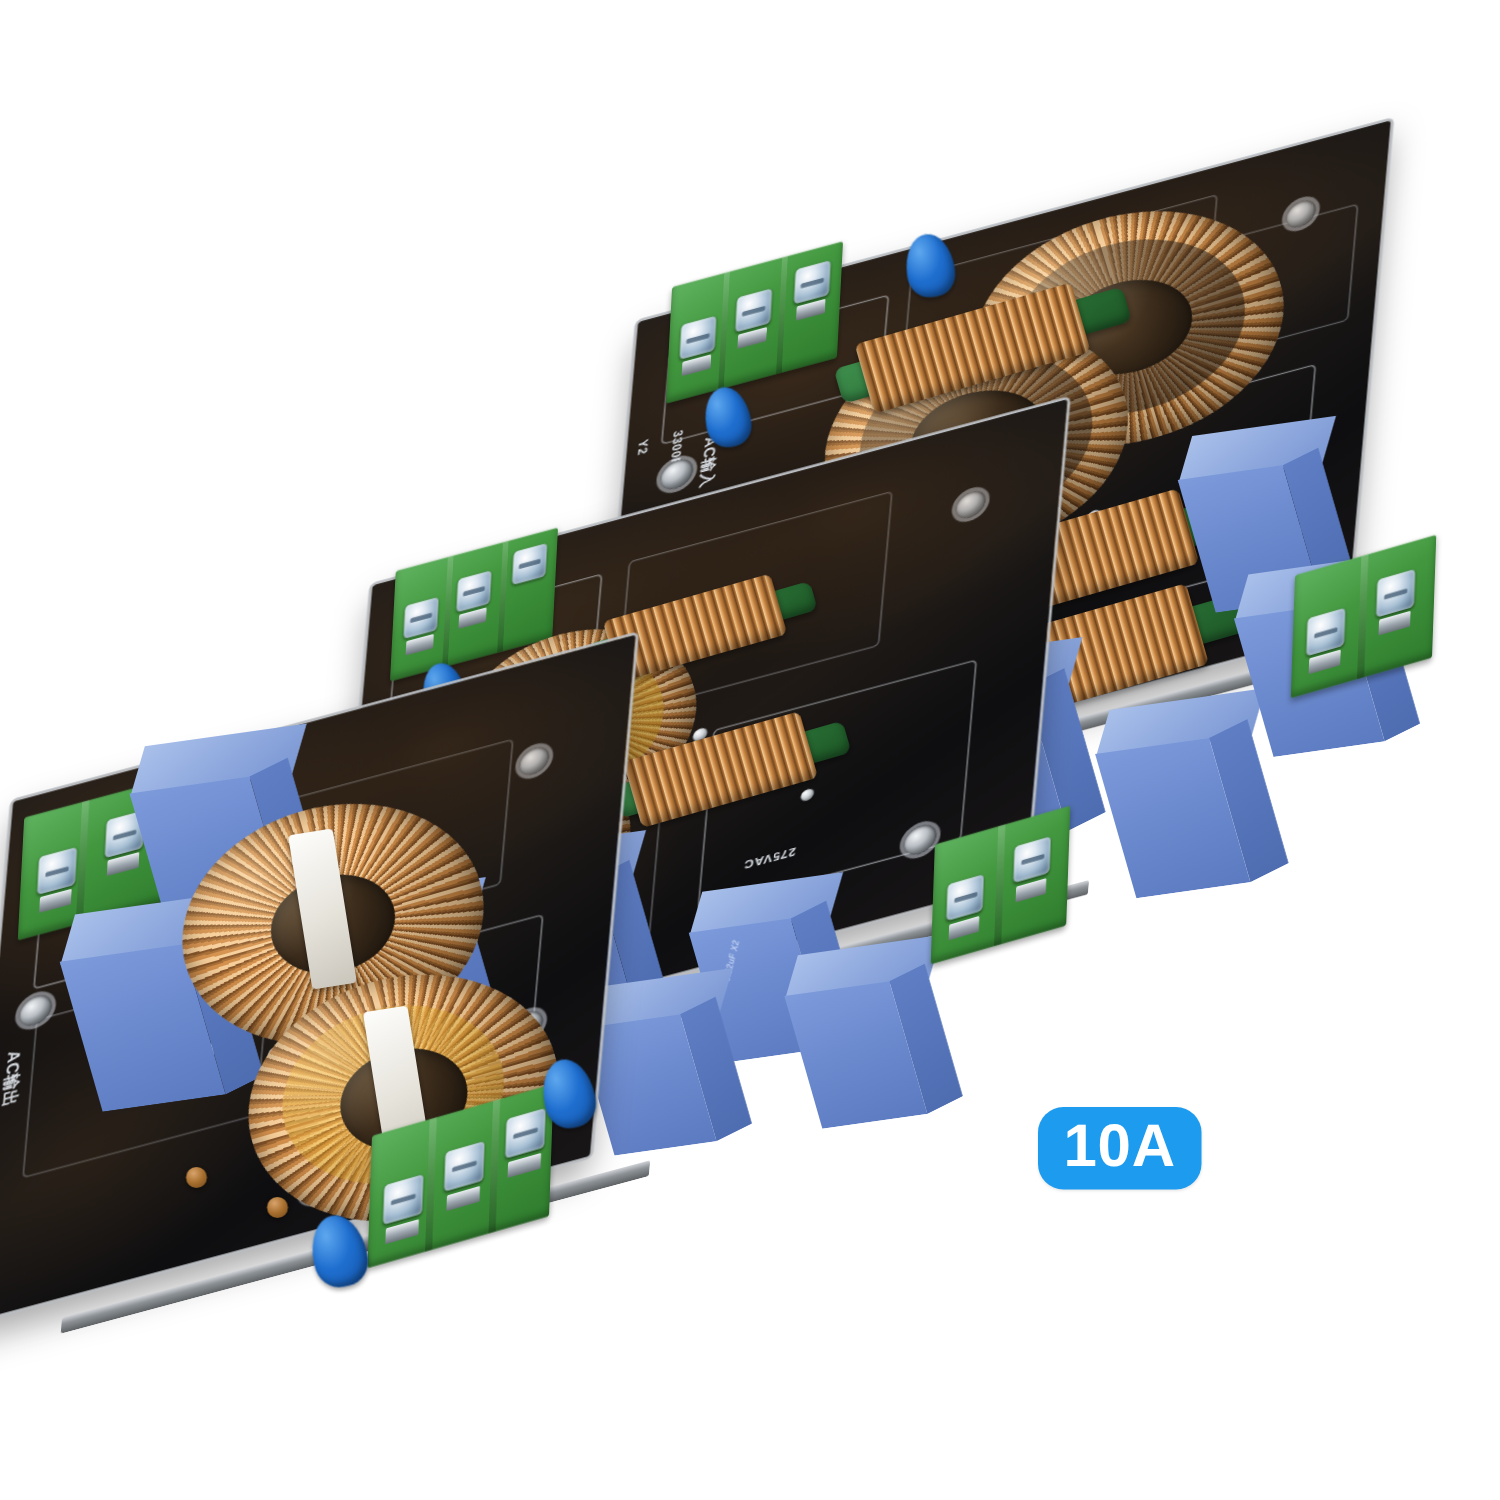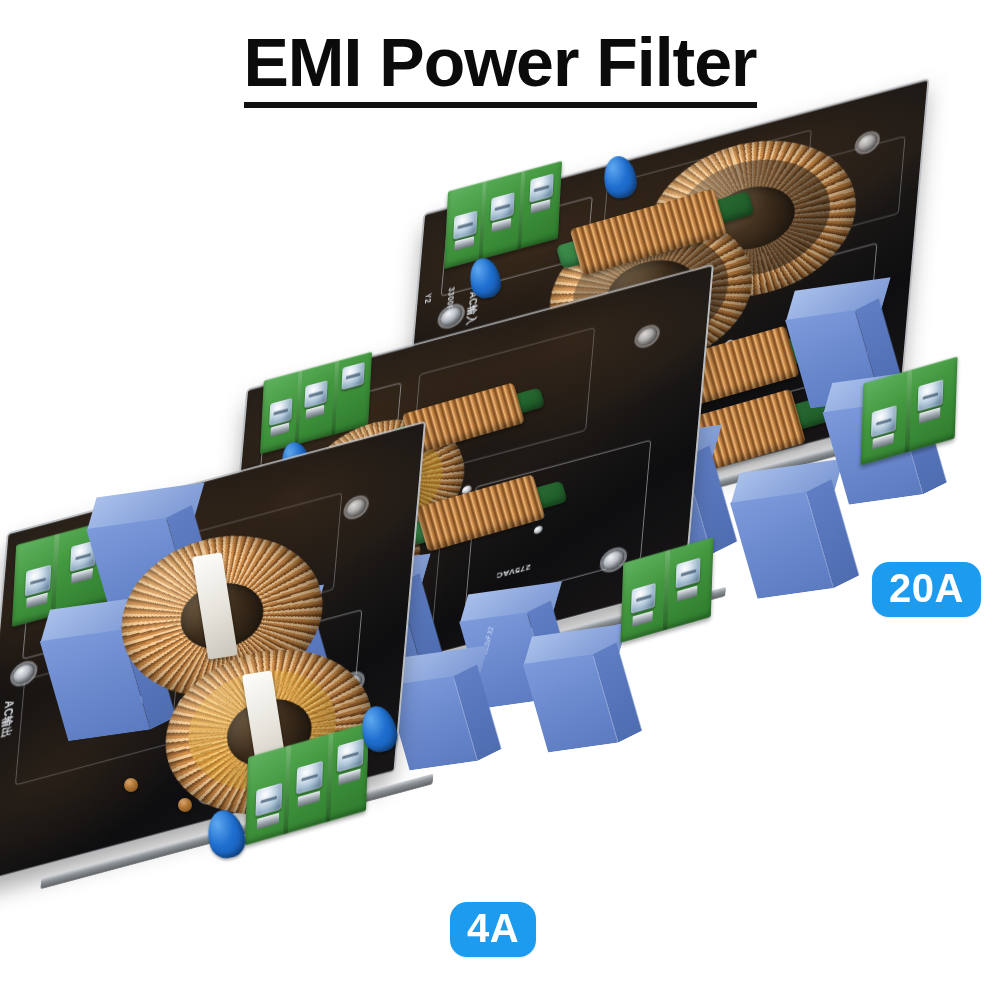--- a/index.html
+++ b/index.html
@@ -479,20 +479,16 @@
       <div class="clamp" style="left:96px;top:42px;width:23px;height:10px;"></div>
     </div>
 
     <div class="disccap" style="left:216px;top:330px;width:36px;height:48px;transform:rotate(-12deg);"></div>
     <div class="disccap" style="left:370px;top:226px;width:34px;height:46px;transform:rotate(-12deg);"></div>
 
     <div class="elcap" style="left:132px;top:298px;width:14px;height:14px;"></div>
     <div class="elcap" style="left:186px;top:318px;width:14px;height:14px;"></div>
   </div>
 
-  <div class="title-block">
-    <div class="main-title">EMI Power Filter</div>
-  </div>
-
-  <div class="badge badge-20a">20A</div>
-  <div class="badge badge-4a">4A</div>
+
+  <div class="badge badge-10a">10A</div>
 
 </div>
 
 </body></html>

